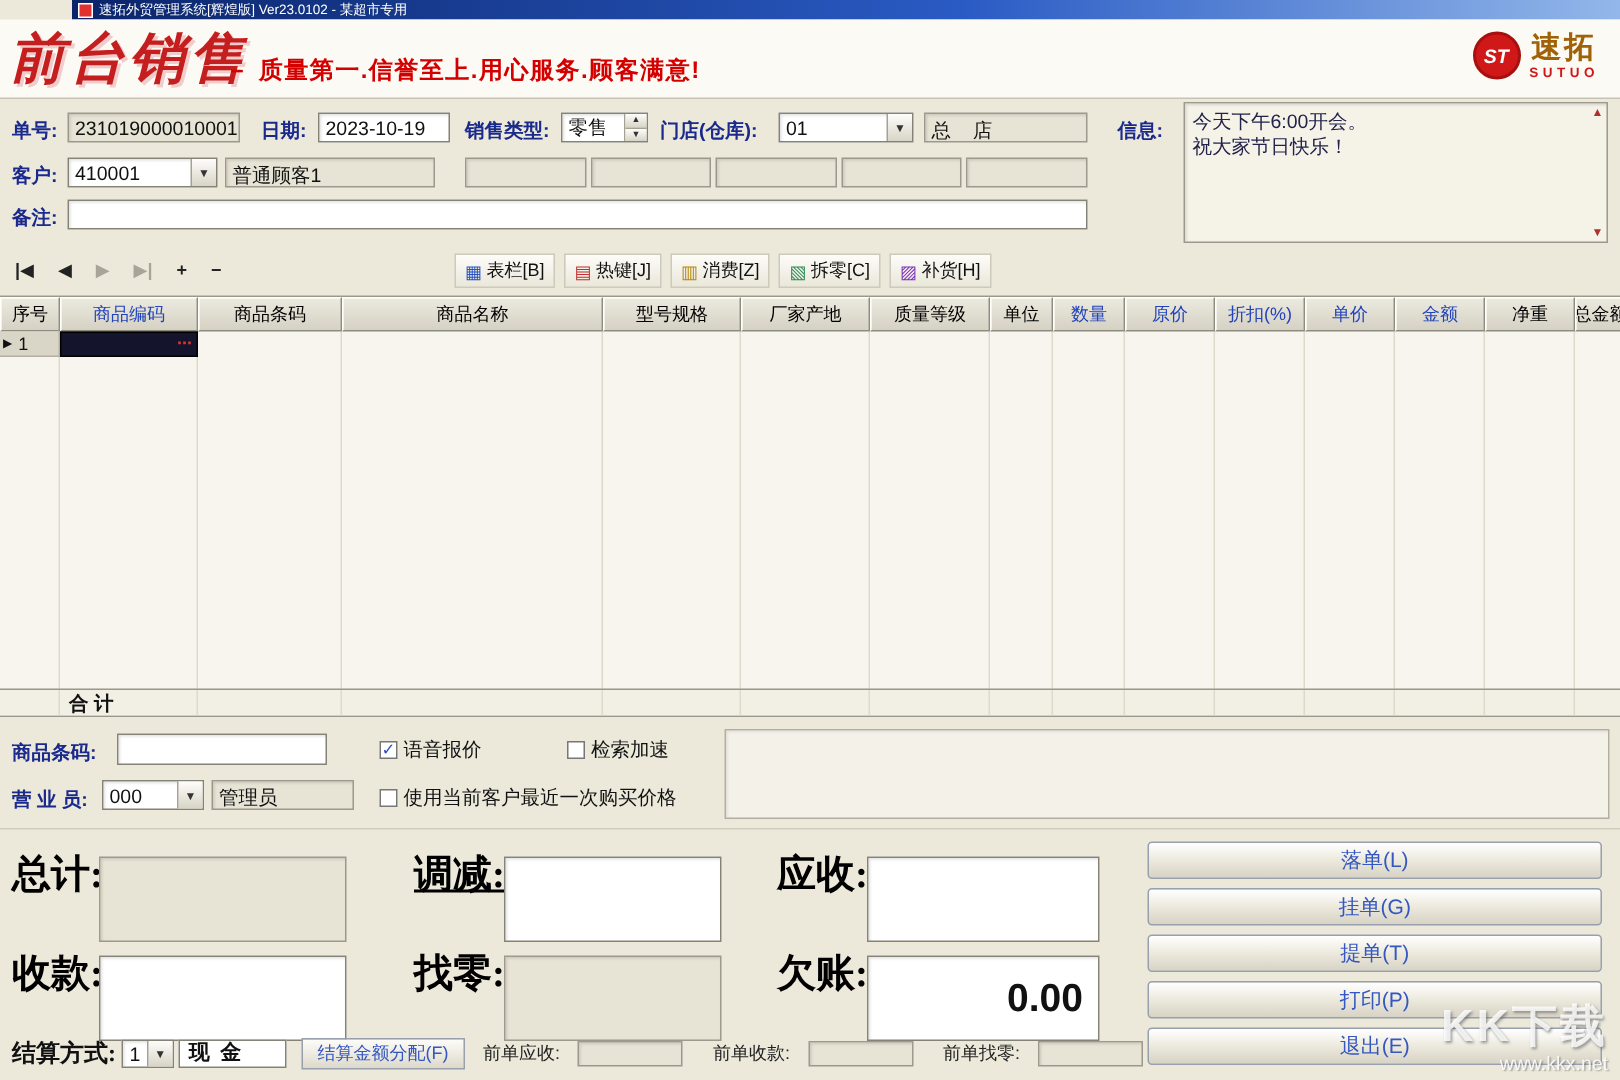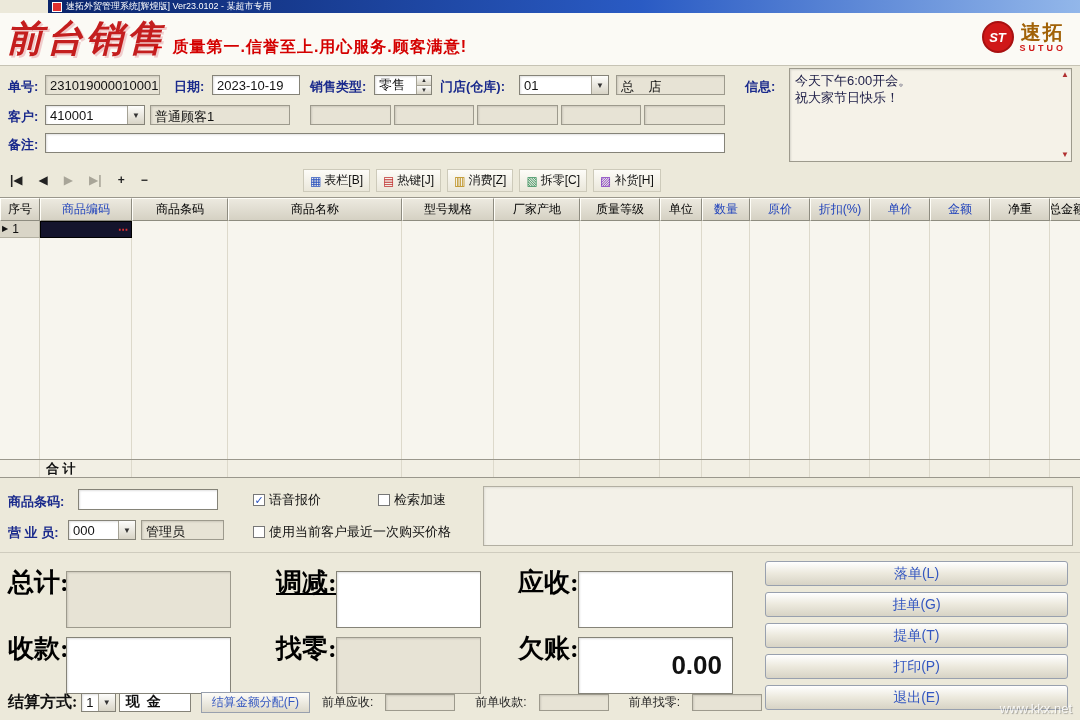--- a/index.html
+++ b/index.html
@@ -307,21 +307,21 @@
     <div class="cbwrap" style="left:378px;top:7px;">
       <span class="cb"></span>
       <span class="cblabel">检索加速</span>
     </div>
 
     <div class="nlabel" style="left:8px;top:40px;">营 业 员:</div>
     <div class="combo" style="left:68px;top:36px;width:68px;height:20px;">
       <div class="val">000</div>
       <div class="drop">▼</div>
     </div>
-    <div class="robox abs" style="left:141px;top:36px;width:83px;height:20px;">管理员</div>
+    <div class="robox abs" style="left:141px;top:36px;width:95px;height:20px;">管理员</div>
 
     <div class="cbwrap" style="left:253px;top:39px;">
       <span class="cb"></span>
       <span class="cblabel">使用当前客户最近一次购买价格</span>
     </div>
 
     <div id="display-panel"></div>
   </div>
 
   <div id="totals">
@@ -370,16 +370,17 @@
           </span>
           <span class="prevfield">
             <span class="prevlabel">前单找零:</span>
             <span class="robox prevbox"></span>
           </span>
         </div>
     </div>
   </div>
 
   <div id="watermark">
+    <div id="wm1">KK下载</div>
     <div id="wm2">www.kkx.net</div>
   </div>
 
 </div>
 
 </body></html>

